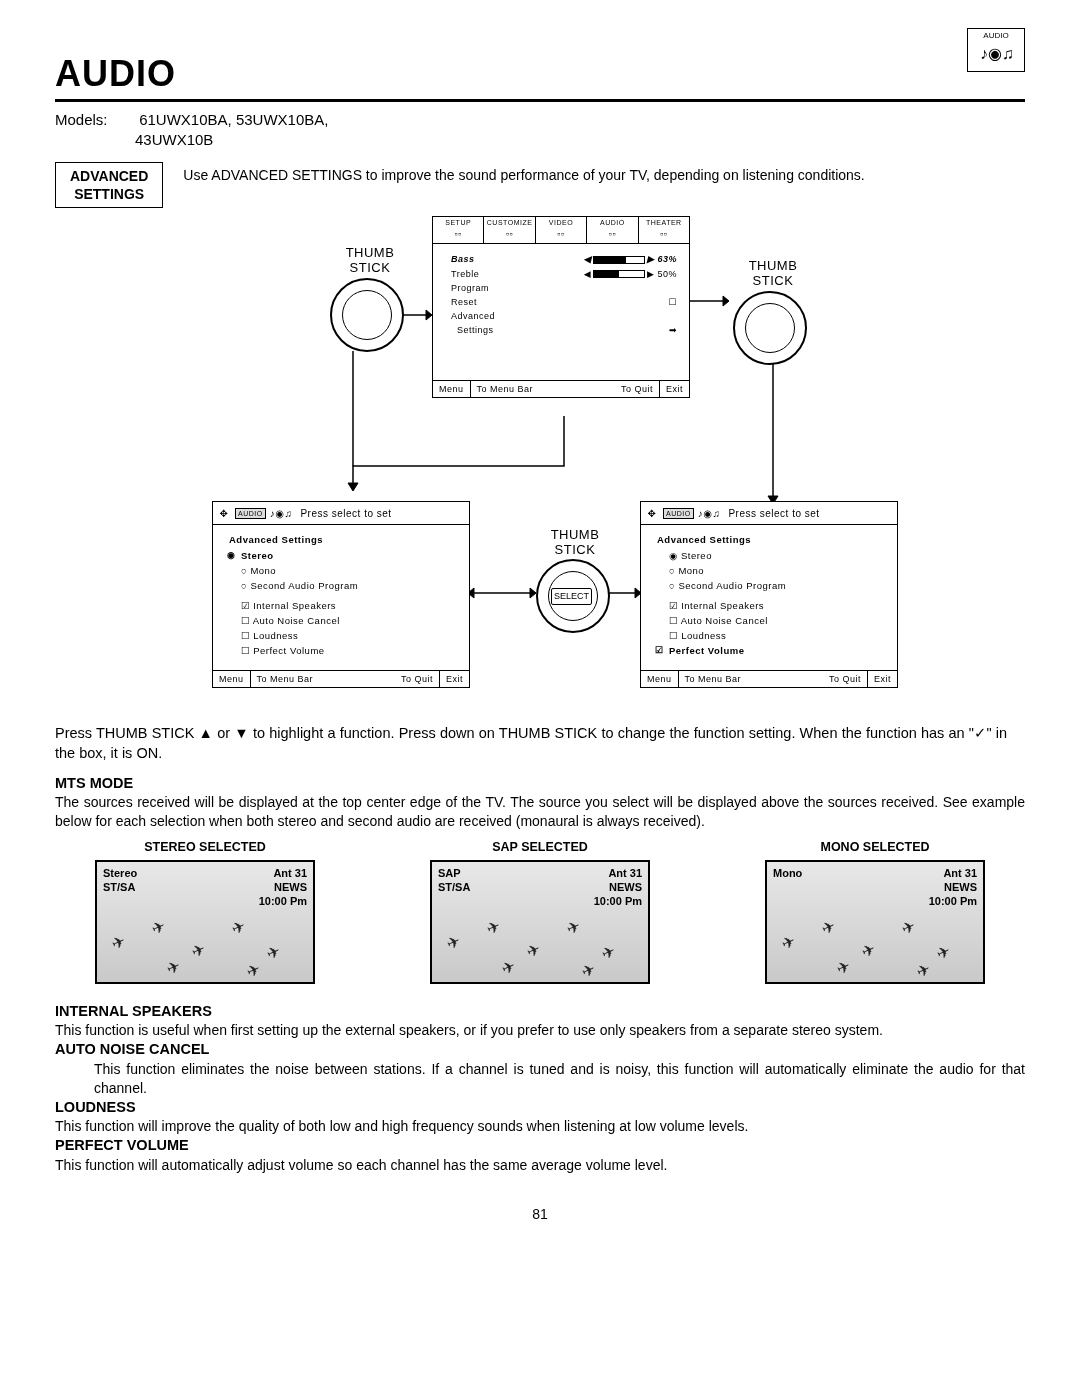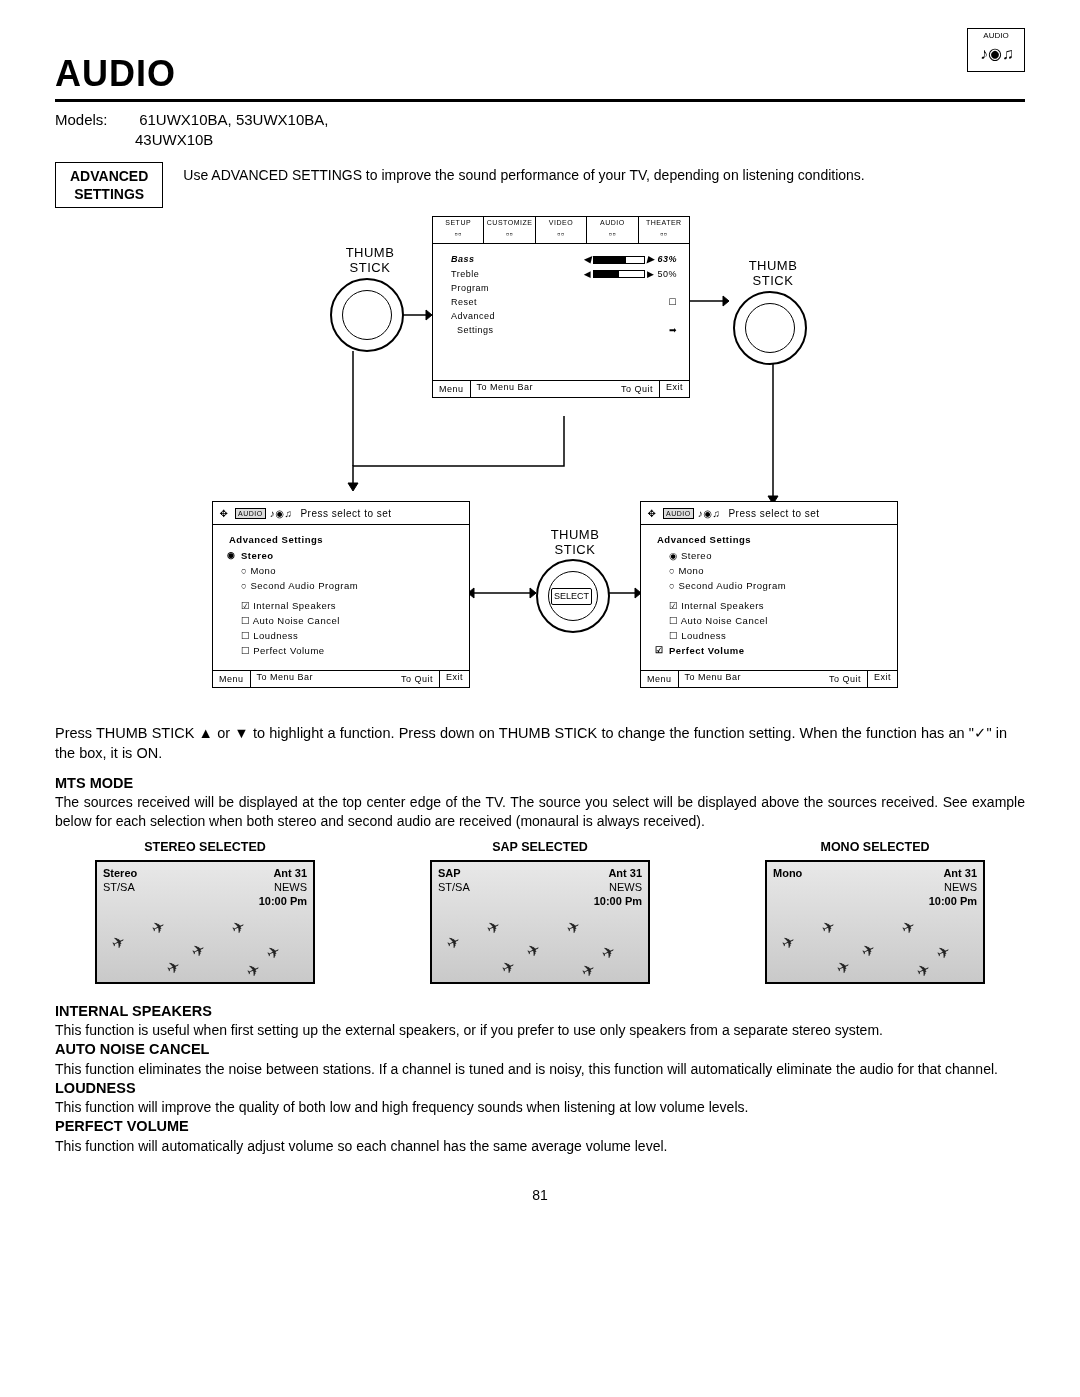--- a/index.html
+++ b/index.html
@@ -14,21 +14,21 @@
   .adv-box { border: 1.5px solid #000; padding: 4px 14px; font-weight: bold; text-align: center; font-size: 14px; line-height: 1.3; }
   .adv-text { flex: 1; padding-top: 4px; }
   .diagram-wrap { position: relative; height: 490px; margin: 0 auto 10px; width: 800px; }
   .osd-box { position: absolute; border: 1.5px solid #000; background: #fff; font-size: 10px; letter-spacing: 0.5px; }
   .osd1 { left: 292px; top: 0; width: 256px; height: 180px; }
   .osd1 .tabs { display: flex; border-bottom: 1px solid #000; height: 26px; font-size: 7px; }
   .osd1 .tab { flex: 1; border-right: 1px solid #000; text-align: center; padding-top: 1px; }
   .osd1 .tab:last-child { border-right: none; }
   .osd1 .body-row { display: flex; justify-content: space-between; padding: 1px 12px 1px 18px; font-size: 9px; }
   .osd1 .body-row.bold { font-weight: bold; font-style: italic; }
-  .osd1 .footer, .osd2 .footer { position: absolute; bottom: 0; left: 0; right: 0; border-top: 1px solid #000; display: flex; font-size: 9px; height: 16px; }
+  .osd1 .footer, .osd2 .footer { position: absolute; bottom: 0; left: 0; right: 0; border-top: 1px solid #000; display: flex; font-size: 9px; height: 16px; align-items: center; }
   .osd1 .footer span, .osd2 .footer span { padding: 0 6px; }
   .osd1 .footer .sep, .osd2 .footer .sep { border-right: 1px solid #000; height: 100%; display:flex; align-items:center; }
   .thumb-circle { position: absolute; width: 70px; height: 70px; border: 2.5px solid #000; border-radius: 50%; background: #fff; }
   .thumb-circle::after { content:""; position:absolute; inset:10px; border:1.5px solid #000; border-radius:50%; }
   .thumb-lbl { position: absolute; font-size: 13px; letter-spacing: 0.5px; text-align: center; line-height: 1.1; }
   .osd2 { width: 256px; height: 185px; }
   .osd2.left { left: 72px; top: 285px; }
   .osd2.right { left: 500px; top: 285px; }
   .osd2 .header { border-bottom: 1px solid #000; display: flex; align-items: center; height: 22px; padding: 0 4px; font-size: 10px; gap: 4px; }
   .osd2 .header .lab { font-size: 7px; border: 0.5px solid #000; padding: 0 2px; background:#ddd; }
@@ -41,21 +41,21 @@
   .osd2 .body .chk::before { content:"☐ "; }
   .osd2 .body .chk.sel::before { content:"☑ "; }
   .select-lbl { position:absolute; border:1px solid #000; font-size:9px; padding:1px 2px; background:#fff; border-radius:2px; }
   .para { margin: 18px 18px 10px 0; text-align: justify; font-size:14.5px; }
   .sec-head { font-weight: bold; font-size:14.5px; }
   .tv-row { display: flex; justify-content: space-between; margin: 8px 40px 18px 40px; gap: 8px; }
   .tv-col { width: 220px; text-align: center; }
   .tv-col .cap { font-weight: bold; font-size: 12.5px; margin-bottom: 4px; }
   .tv-screen { border: 2px solid #000; height: 120px; position: relative; background: linear-gradient(#e8e8e8,#c9c9c9); overflow: hidden; }
   .tv-screen .osd-top { position: absolute; top: 4px; left: 6px; right: 6px; font-size: 11px; font-weight: bold; display: flex; justify-content: space-between; }
-  .tv-screen .osd-l2 { position: absolute; top: 18px; left: 6px; right: 6px; font-size: 11px; font-weight: normal; text-align: right; }
+  .tv-screen .osd-l2 { position: absolute; top: 18px; left: 6px; right: 6px; font-size: 11px; font-weight: bold; text-align: right; }
   .tv-screen .osd-l3 { position: absolute; top: 32px; right: 6px; font-size: 11px; font-weight: bold; }
   .jet { position:absolute; font-size:16px; color:#222; transform:rotate(-25deg); }
   .pg { text-align: center; margin-top: 30px; font-size:14px; }
   .connector { position:absolute; stroke:#000; fill:none; }
   .speaker-icon { display:inline-block; width:14px; text-align:center; }
 </style>
 </head>
 <body>
 
 <div class="page">
@@ -293,21 +293,21 @@
           <span class="jet" style="left:70px;top:95px;">✈</span>
           <span class="jet" style="left:150px;top:98px;">✈</span>
         </div>
       </div>
     </div>
 
   <div id="sections">
       <div class="sec-head">INTERNAL SPEAKERS</div>
       <div style="text-align: justify;">This function is useful when first setting up the external speakers, or if you prefer to use only speakers from a separate stereo system.</div>
       <div class="sec-head">AUTO NOISE CANCEL</div>
-      <div style="text-align: justify;">This function eliminates the noise between stations. If a channel is tuned and is noisy, this function will automatically eliminate the audio for that channel.</div>
+      <div style="text-align: justify; margin-left: 39px;">This function eliminates the noise between stations. If a channel is tuned and is noisy, this function will automatically eliminate the audio for that channel.</div>
       <div class="sec-head">LOUDNESS</div>
       <div style="text-align: justify;">This function will improve the quality of both low and high frequency sounds when listening at low volume levels.</div>
       <div class="sec-head">PERFECT VOLUME</div>
       <div style="text-align: justify;">This function will automatically adjust volume so each channel has the same average volume level.</div>
     </div>
 
   <div class="pg">81</div>
 </div>
 
 </body></html>

